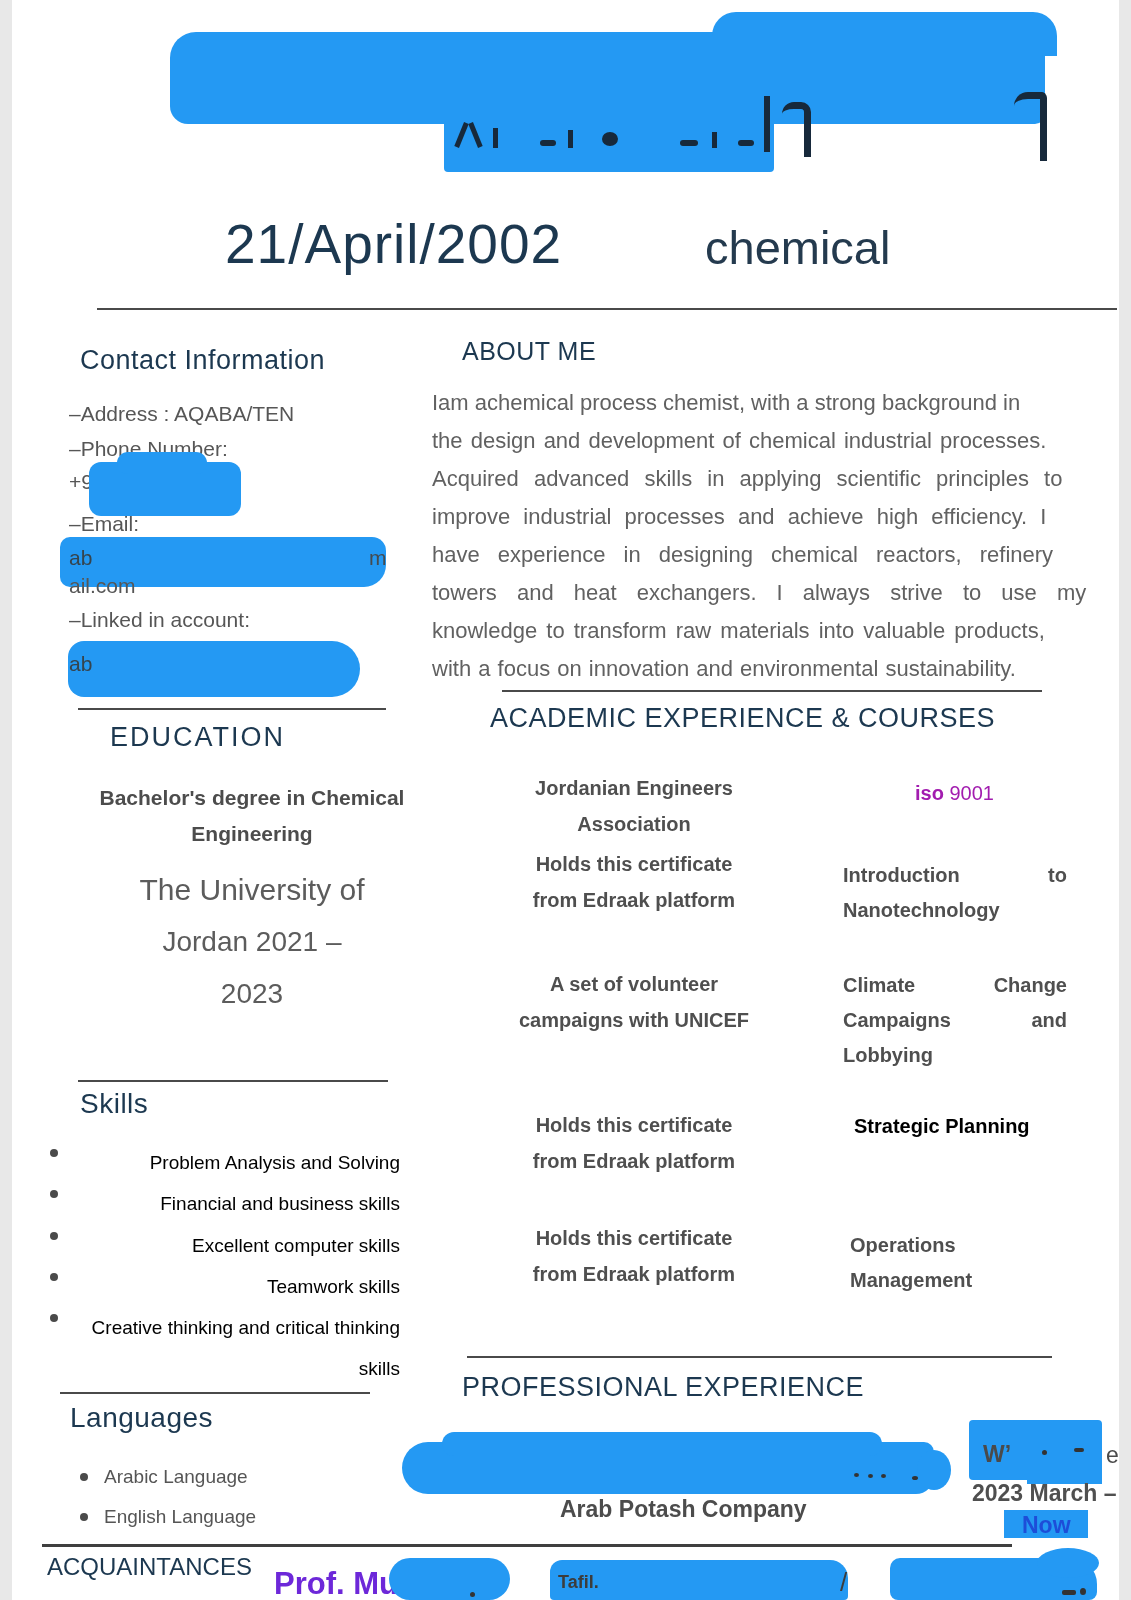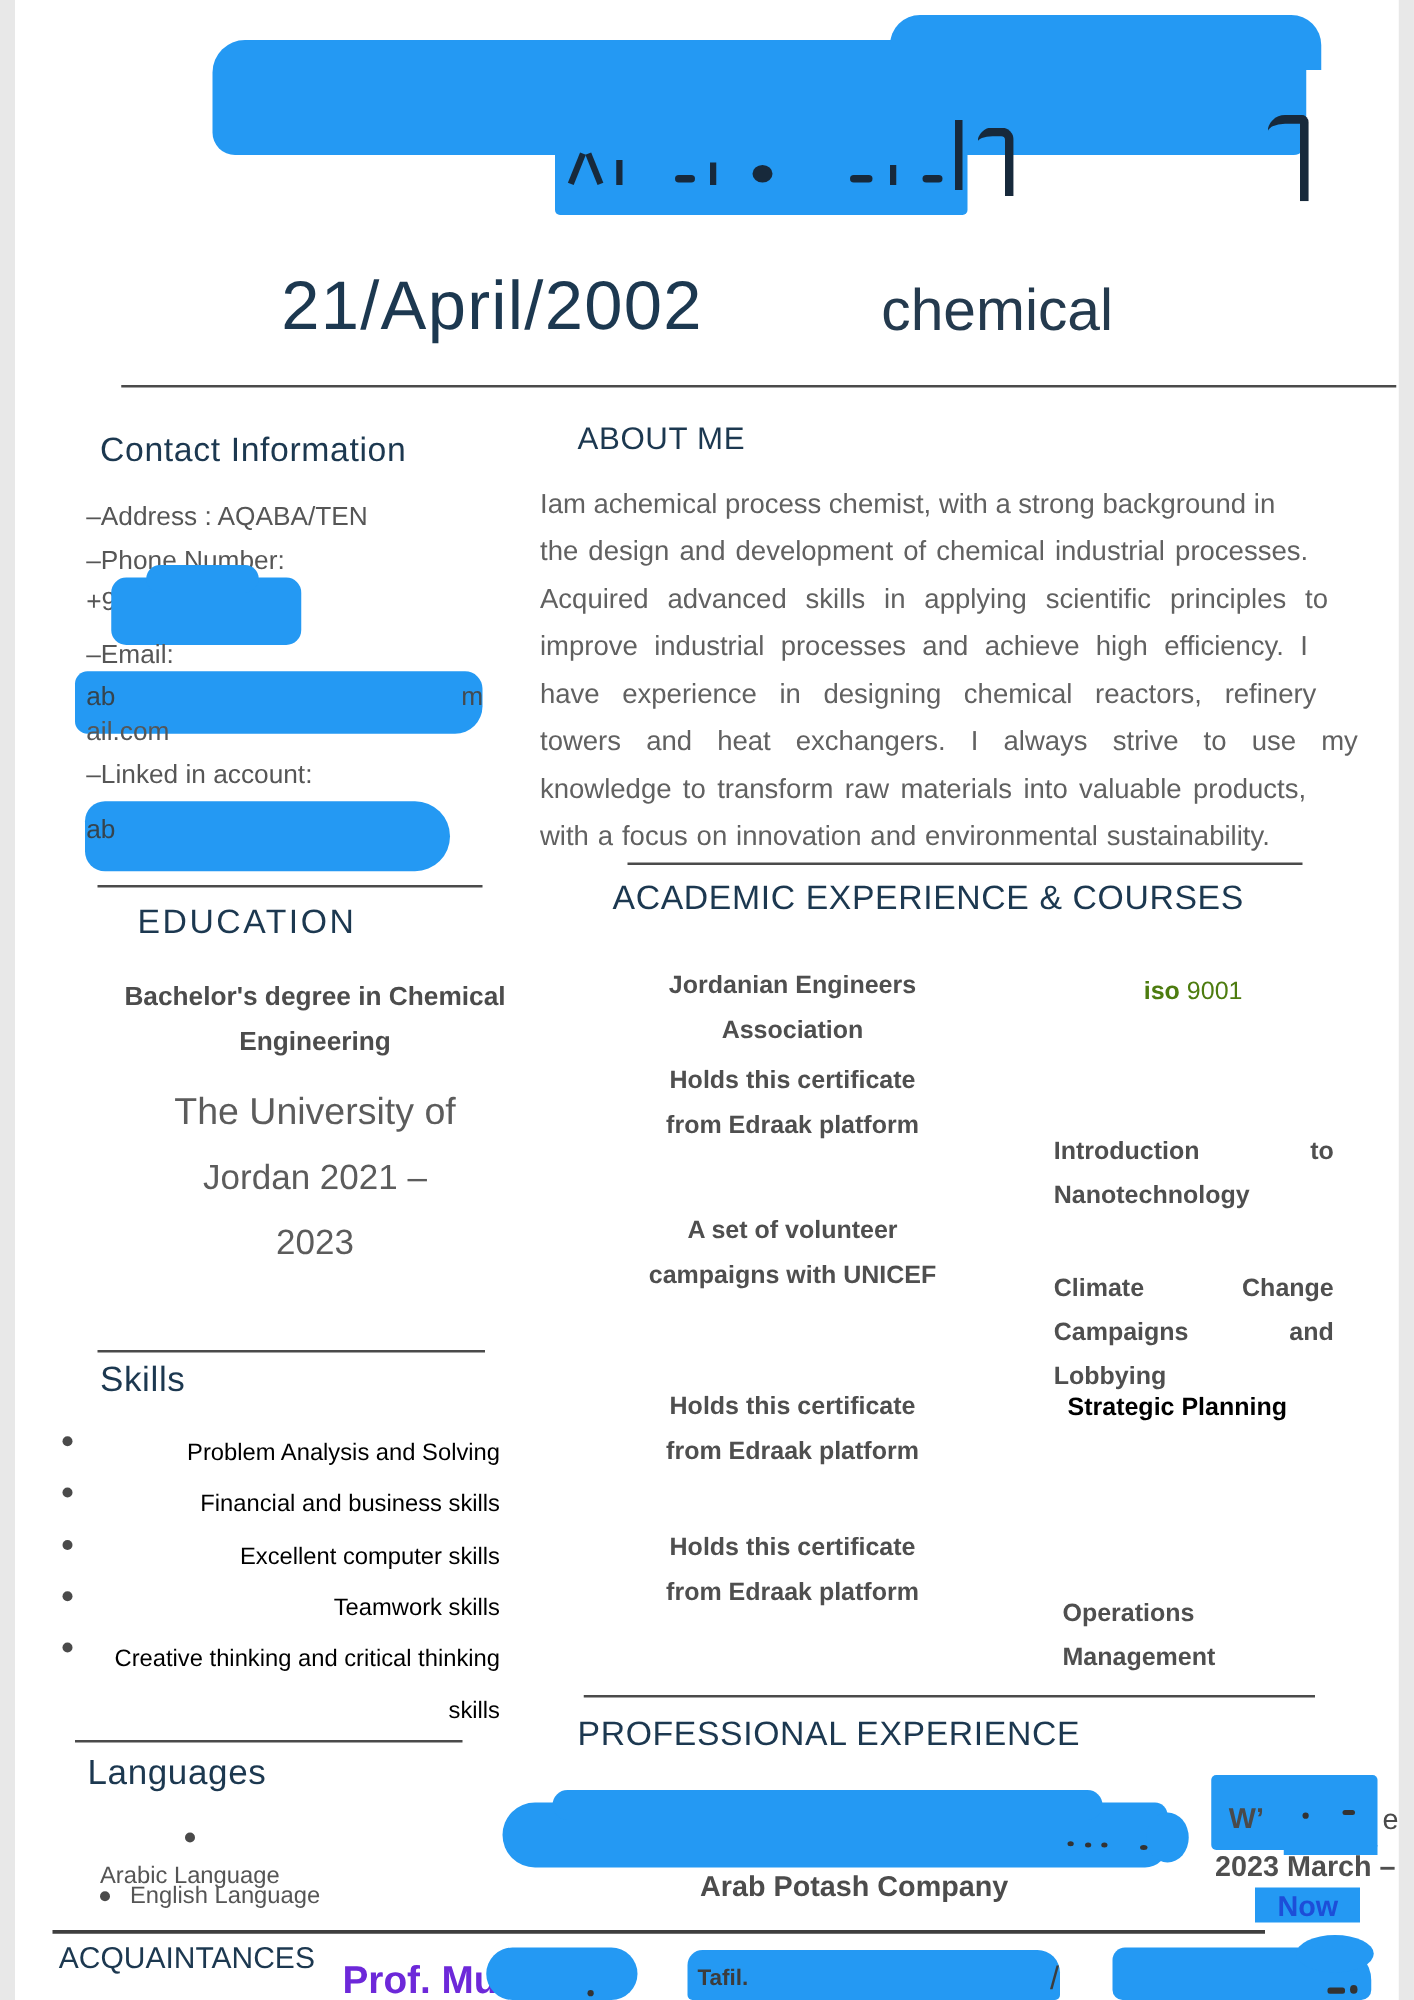--- a/index.html
+++ b/index.html
@@ -11,21 +11,21 @@
   .abs{position:absolute;}
   .navy{color:#1c3850;}
   .sep{position:absolute;background:#4a4a4a;height:2px;}
   .redact{position:absolute;background:#2499f3;}
   .h1{font-size:27px;letter-spacing:0.5px;color:#1c3850;font-weight:normal;}
   .contact-line{font-size:21px;color:#565656;}
   .about-line{white-space:nowrap;font-size:22px;color:#616161;line-height:38px;}
   .ws1{word-spacing:2px;} .ws2{word-spacing:9px;} .ws3{word-spacing:7px;}
   .ws4{word-spacing:12px;} .ws5{word-spacing:14px;} .ws6{word-spacing:3px;} .ws7{word-spacing:1px;}
   .acad-left{width:260px;text-align:center;font-size:20px;line-height:36px;color:#4f4f4f;font-weight:bold;}
-  .acad-right{width:224px;font-size:20px;line-height:35px;color:#4f4f4f;font-weight:bold;margin-top:46px;}
+  .acad-right{width:224px;font-size:20px;line-height:35px;color:#4f4f4f;font-weight:bold;}
   .jrow{display:flex;justify-content:space-between;}
   .skill-item{position:absolute;left:38px;width:350px;display:flex;}
   .skill-dot{width:8px;height:8px;border-radius:50%;background:#4a4a4a;margin-top:7px;flex:0 0 auto;}
   .skill-text{flex:1;text-align:right;font-size:19px;color:#000000;line-height:41px;}
   .lang-item{position:absolute;display:flex;align-items:center;gap:16px;}
   .onblue{position:absolute;z-index:3;}
   .frag{position:absolute;background:#17293b;z-index:3;}
   .dotfrag{position:absolute;background:#333;border-radius:50%;z-index:3;}
 </style>
 </head>
@@ -101,21 +101,21 @@
     <span class="skill-dot"></span>
     <span class="skill-text">Teamwork skills</span>
   </div>
   <div class="skill-item" style="top:1307px;">
     <span class="skill-dot"></span>
     <span class="skill-text">Creative thinking and critical thinking skills</span>
   </div>
 
   <div class="sep" style="left:48px;top:1392px;width:310px;"></div>
   <div class="abs h1" style="left:58px;top:1402px;font-size:28px;">Languages</div>
-  <div class="lang-item" style="left:68px;top:1466px;flex-direction:column;">
+  <div class="lang-item" style="left:68px;top:1466px;">
     <span class="skill-dot" style="margin-top:0;"></span>
     <span style="font-size:19px;color:#555;">Arabic Language</span>
   </div>
   <div class="lang-item" style="left:68px;top:1506px;">
     <span class="skill-dot" style="margin-top:0;"></span>
     <span style="font-size:19px;color:#555;">English Language</span>
   </div>
 
   <div class="abs h1" style="left:450px;top:337px;font-size:25px;">ABOUT ME</div>
   <div class="abs" style="left:420px;top:384px;width:770px;">
@@ -146,21 +146,21 @@
   </div>
   <div class="abs acad-left" style="left:492px;top:1107px;">
     <div>Holds this certificate</div>
     <div>from Edraak platform</div>
   </div>
   <div class="abs acad-left" style="left:492px;top:1220px;">
     <div>Holds this certificate</div>
     <div>from Edraak platform</div>
   </div>
 
-  <div class="abs" style="left:903px;top:782px;font-size:20px;color:#4d7c0f;">
+  <div class="abs" style="left:903px;top:782px;font-size:20px;color:#a21caf;">
     <span style="font-weight:bold;">iso</span><span> 9001</span>
   </div>
 
   <div class="abs acad-right" style="left:831px;top:858px;">
     <div class="jrow">
       <span>Introduction</span>
       <span>to</span>
     </div>
     <div>Nanotechnology</div>
   </div>

